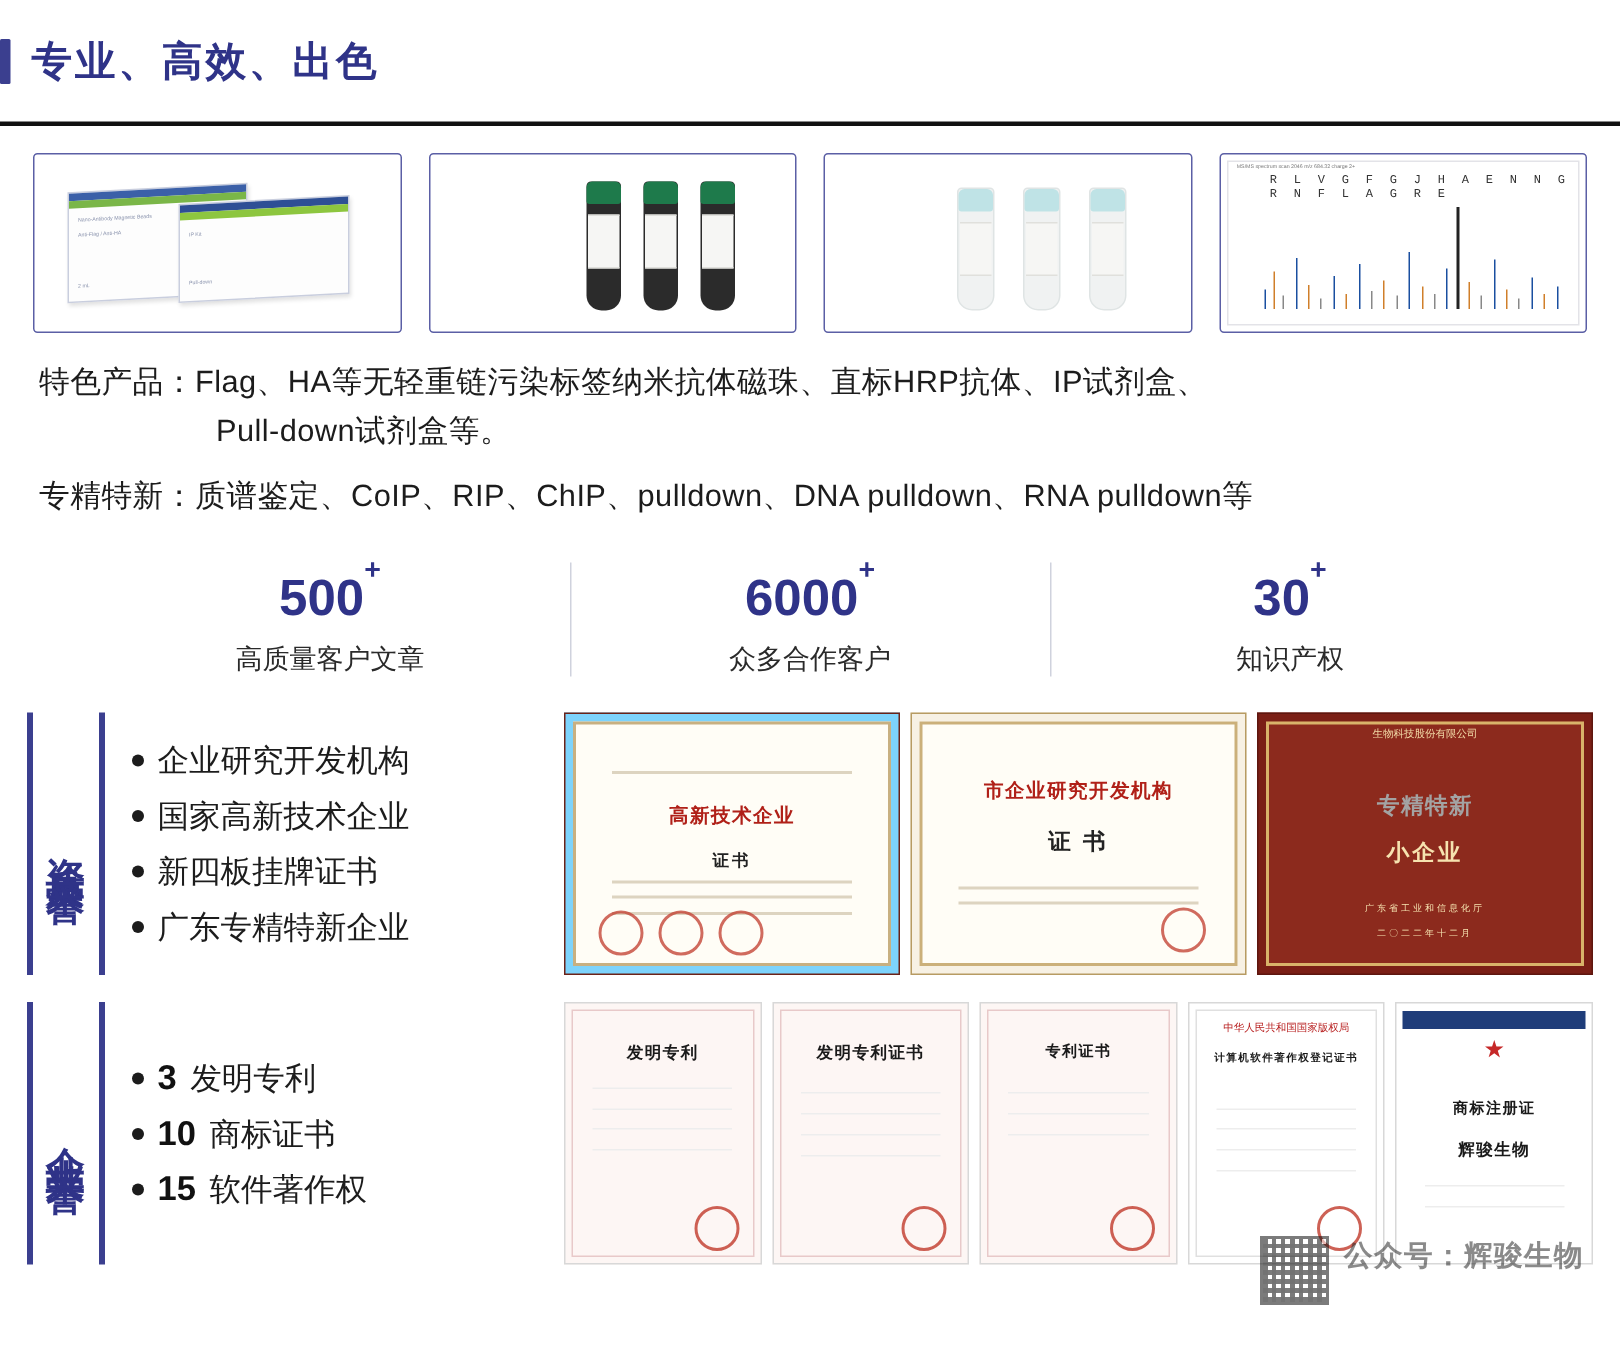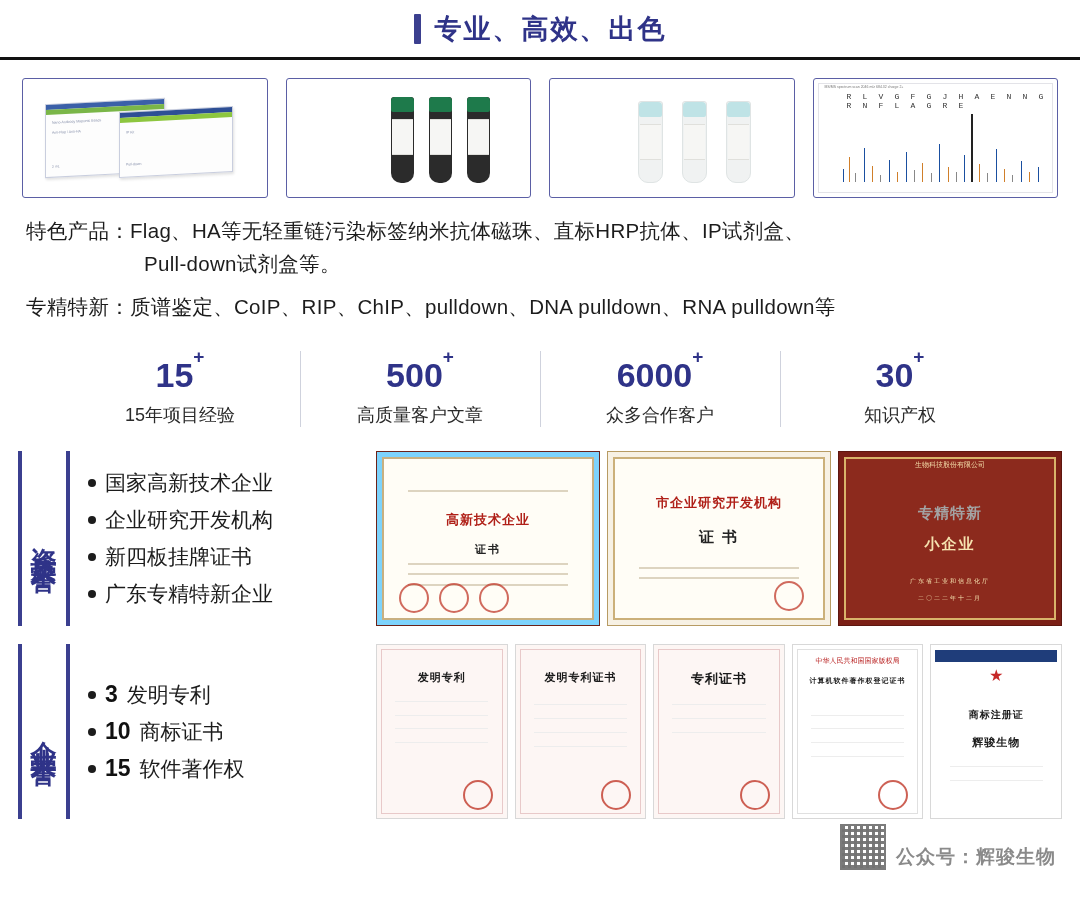--- a/index.html
+++ b/index.html
@@ -11,24 +11,23 @@
     width: 1080px;
     height: 898px;
     font-family: "Liberation Sans", sans-serif;
     color: #1a1a1a;
     overflow: hidden;
     position: relative;
   }
 
   
   .header {
-    height: 60px;
+    height: 84px;
     display: flex;
     align-items: center;
-    justify-content: center;
     border-bottom: 3px solid #111111;
     box-sizing: border-box;
   }
   .header-inner {
     display: flex;
     align-items: center;
     gap: 14px;
   }
   .header-bar {
     width: 7px;
@@ -346,21 +345,21 @@
     height: 12px;
     background: #1f3d7a;
   }
 
   
   .watermark {
     position: absolute;
     right: 24px;
     bottom: 28px;
     display: flex;
-    align-items: flex-end;
+    align-items: flex-start;
     gap: 10px;
     opacity: 0.55;
   }
   .wm-qr {
     width: 42px; height: 42px;
     background:
       repeating-linear-gradient(90deg,#111 0 3px,#fff 3px 6px),
       repeating-linear-gradient(0deg,#111 0 3px,#fff 3px 6px);
     background-blend-mode: multiply;
     border: 2px solid #111;
@@ -467,49 +466,45 @@
 </div>
 
 <div class="textblock">
   <div class="text-line">特色产品：Flag、HA等无轻重链污染标签纳米抗体磁珠、直标HRP抗体、IP试剂盒、</div>
   <div class="text-line indent">Pull-down试剂盒等。</div>
   <div class="text-line gap">专精特新：质谱鉴定、CoIP、RIP、ChIP、pulldown、DNA pulldown、RNA pulldown等</div>
 </div>
 
 <div class="stats">
   <div class="stat">
-    <div class="stat-num"><span>15</span><sup>+</sup></div>
-    <div class="stat-label">15年项目经验</div>
-  </div>
-  <div class="stat">
     <div class="stat-num"><span>500</span><sup>+</sup></div>
     <div class="stat-label">高质量客户文章</div>
   </div>
   <div class="stat">
     <div class="stat-num"><span>6000</span><sup>+</sup></div>
     <div class="stat-label">众多合作客户</div>
   </div>
   <div class="stat">
     <div class="stat-num"><span>30</span><sup>+</sup></div>
     <div class="stat-label">知识产权</div>
   </div>
 </div>
 
 <div class="honor">
   <div class="honor-tab">
     <div class="honor-tab-text">资质荣誉</div>
   </div>
   <div class="honor-list">
     <div class="honor-item">
         <span class="bullet"></span>
-        <span>国家高新技术企业</span>
+        <span>企业研究开发机构</span>
       </div>
     <div class="honor-item">
         <span class="bullet"></span>
-        <span>企业研究开发机构</span>
+        <span>国家高新技术企业</span>
       </div>
     <div class="honor-item">
         <span class="bullet"></span>
         <span>新四板挂牌证书</span>
       </div>
     <div class="honor-item">
         <span class="bullet"></span>
         <span>广东专精特新企业</span>
       </div>
   </div>
@@ -588,21 +583,21 @@
       <div class="ptitle">发明专利证书</div>
       <div class="prow" style="top:34%;"></div>
       <div class="prow" style="top:42%;"></div>
       <div class="prow" style="top:50%;"></div>
       <div class="prow" style="top:58%;"></div>
       <div class="pseal"></div>
     </div>
 
     <div class="patent" style="background:#fdf6f4;">
       <div class="pframe"></div>
-      <div class="ptitle" style="font-size:13px;">专利证书</div>
+      <div class="ptitle" style="font-size:10px;">专利证书</div>
       <div class="prow" style="top:34%;"></div>
       <div class="prow" style="top:42%;"></div>
       <div class="prow" style="top:50%;"></div>
       <div class="pseal"></div>
     </div>
 
     <div class="patent">
       <div class="pframe" style="border-color:#e0e0e0;"></div>
       <div class="redhdr">中华人民共和国国家版权局</div>
       <div class="ptitle" style="top:18%;font-size:7px;">计算机软件著作权登记证书</div>

